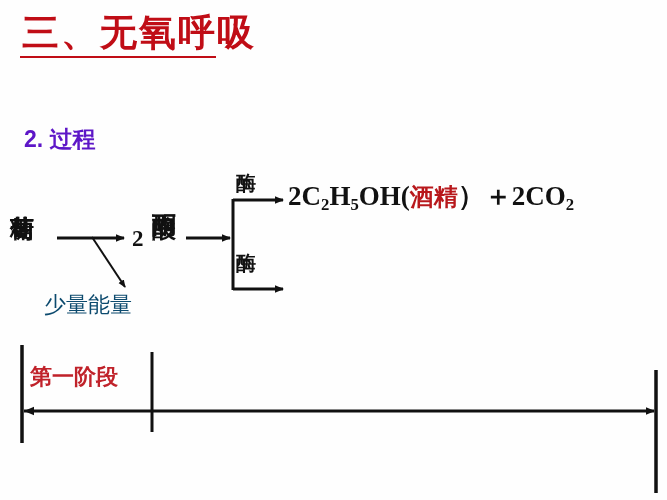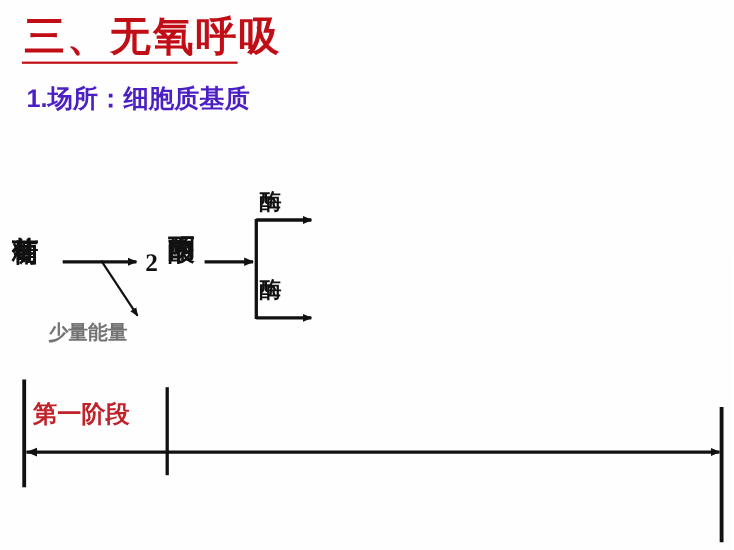--- a/index.html
+++ b/index.html
@@ -95,23 +95,23 @@
     color: #111111;
   }
   #enzyme-top { left: 236px; top: 170px; }
   #enzyme-bottom { left: 236px; top: 250px; }
 
   #energy-label {
     position: absolute;
     left: 44px;
     top: 290px;
     font-family: "Liberation Sans", "DejaVu Sans", sans-serif;
-    font-size: 18px;
-    font-weight: bold;
-    color: #737373;
+    font-size: 22px;
+    font-weight: normal;
+    color: #0c4a6e;
     white-space: nowrap;
   }
 
   
   .formula {
     position: absolute;
     font-family: "Liberation Serif", "DejaVu Serif", serif;
     font-size: 27px;
     font-weight: bold;
     color: #111111;
@@ -156,31 +156,32 @@
   #stage-2 { left: 172px; top: 375px; }
 </style>
 </head>
 <body>
 
 <div id="slide">
 
   <div class="title">三、无氧呼吸</div>
   <div class="title-underline"></div>
 
-  <div class="item1">1.场所：细胞质基质</div>
+  <div class="item2">2. 过程</div>
 
   <div class="vtext" id="glucose">葡萄糖</div>
   <div id="coef2">2</div>
   <div class="vtext" id="pyruvate">丙酮酸</div>
 
   <div class="enzyme" id="enzyme-top">酶</div>
   <div class="enzyme" id="enzyme-bottom">酶</div>
 
   <div id="energy-label">少量能量</div>
 
+  <div class="formula" id="formula-top"><span>2C</span><sub>2</sub><span>H</span><sub>5</sub><span>OH</span><span class="paren">(</span><span class="cn-red">酒精</span><span class="paren">）</span><span>＋2CO</span><sub>2</sub></div>
 
 
   <div class="stage-label" id="stage-1">第一阶段</div>
 
   <svg id="lines" viewBox="0 0 667 500">
     <defs>
       <marker id="arrowR" markerWidth="9" markerHeight="9" refX="8" refY="4.5" orient="auto" markerUnits="userSpaceOnUse">
         <path d="M0,0.7 L9,4.5 L0,8.3 z" fill="#111111"></path>
       </marker>
       <marker id="arrowL" markerWidth="11" markerHeight="10" refX="1" refY="5" orient="auto" markerUnits="userSpaceOnUse">

